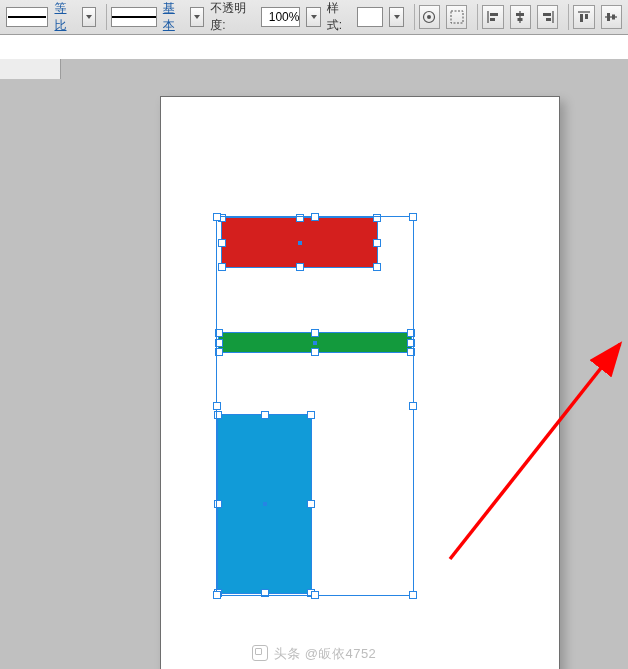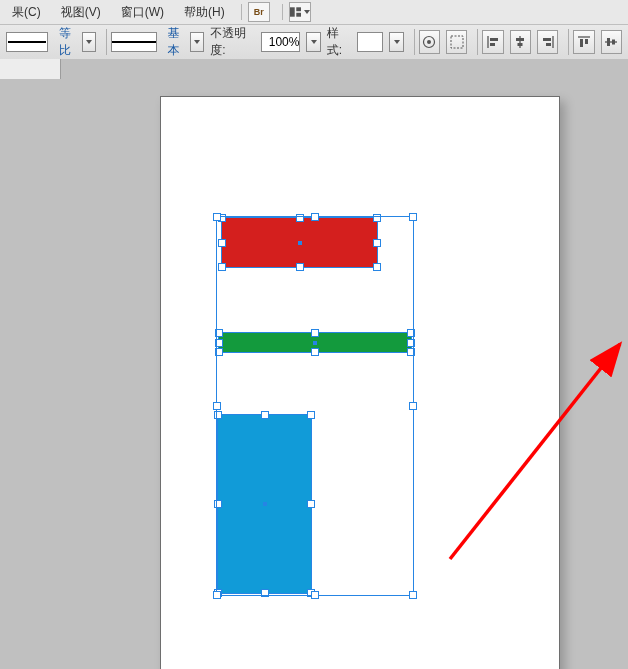--- a/index.html
+++ b/index.html
@@ -16,21 +16,21 @@
   .caret{width:0;height:0;border-left:3px solid transparent;border-right:3px solid transparent;border-top:4px solid #555;}
 
   
   .optbar{height:34px;background:linear-gradient(#e9e9e9,#dcdcdc);border-bottom:1px solid #9c9c9c;display:flex;align-items:center;padding-left:6px;}
   .optbar > *{margin-right:6px;}
   .stroke-prev{width:46px;height:18px;background:#fff;border:1px solid #8a8a8a;display:flex;align-items:center;justify-content:center;}
   .stroke-prev .line{height:2px;background:#000;}
   .stroke-prev .line.l1{width:38px;}
   .stroke-prev .line.l2{width:44px;}
   .opt-label{color:#333;}
-  .opt-label.link{color:#1a5aa5;text-align:center;}
+  .opt-label.link{color:#1a5aa5;text-decoration:underline;}
   .sm-caret-btn{width:14px;height:18px;background:linear-gradient(#fdfdfd,#e2e2e2);border:1px solid #8a8a8a;display:flex;align-items:center;justify-content:center;}
   .opacity-input{width:42px;height:18px;border:1px solid #8a8a8a;background:#fff;text-align:right;line-height:18px;}
   .style-swatch{width:28px;height:18px;border:1px solid #8a8a8a;background:#fff;}
   .vsep{width:1px;height:26px;background:#aeaeae;margin:0 4px;}
   .icon-btn{width:22px;height:22px;background:linear-gradient(#fafafa,#e1e1e1);border:1px solid #9c9c9c;display:flex;align-items:center;justify-content:center;}
   .icon-btn svg{display:block;}
 
   
   .workspace-wrap{position:absolute;left:0;right:0;top:59px;bottom:0;background:#c0c0c0;}
   .work-tab{position:absolute;left:0;top:0;width:60px;height:20px;background:#ededed;border-right:1px solid #9c9c9c;border-bottom:1px solid #9c9c9c;}
@@ -54,37 +54,20 @@
 
   
   .watermark{position:absolute;bottom:6px;width:100%;text-align:center;color:#bdbdbd;font-size:13px;letter-spacing:.5px;}
   .wm-logo{display:inline-block;width:14px;height:14px;border:1.5px solid #bdbdbd;border-radius:3px;position:relative;vertical-align:-3px;margin-right:6px;}
   .wm-logo::before{content:"";position:absolute;left:2px;top:2px;width:5px;height:5px;border:1.5px solid #bdbdbd;border-radius:1px;}
 </style>
 </head>
 <body>
 <div class="root">
 
-<div class="menubar">
-  <div class="menu-item">果(C)</div>
-  <div class="menu-item">视图(V)</div>
-  <div class="menu-item">窗口(W)</div>
-  <div class="menu-item">帮助(H)</div>
-  <div class="menu-sep"></div>
-  <div class="menu-square br">Br</div>
-  <div class="menu-sep"></div>
-  <div class="menu-square grid">
-    <svg width="14" height="12" viewBox="0 0 14 12">
-          <rect x="0" y="0" width="6" height="12" fill="#555"></rect>
-          <rect x="8" y="0" width="6" height="5" fill="#555"></rect>
-          <rect x="8" y="7" width="6" height="5" fill="#555"></rect>
-        </svg>
-    <span class="caret"></span>
-  </div>
-</div>
 
 <div class="optbar">
 
   <div class="stroke-prev">
         <div class="line l1"></div>
       </div>
   <span class="opt-label link">等比</span>
   <div class="sm-caret-btn">
         <span class="caret"></span>
       </div>
@@ -230,14 +213,17 @@
             <marker id="ah" markerWidth="12" markerHeight="12" refX="9" refY="4" orient="auto">
               <path d="M0,0 L10,4 L0,8 Z" fill="#ff0000"></path>
             </marker>
           </defs>
       <line x1="450" y1="480" x2="620" y2="265" stroke="#ff0000" stroke-width="3.5" marker-end="url(#ah)"></line>
     </svg>
 
   </div>
 </div>
 
+<div class="watermark">
+  <span class="wm-logo"></span><span>头条 @皈依4752</span>
+</div>
 
 </div>
 
 </body></html>

